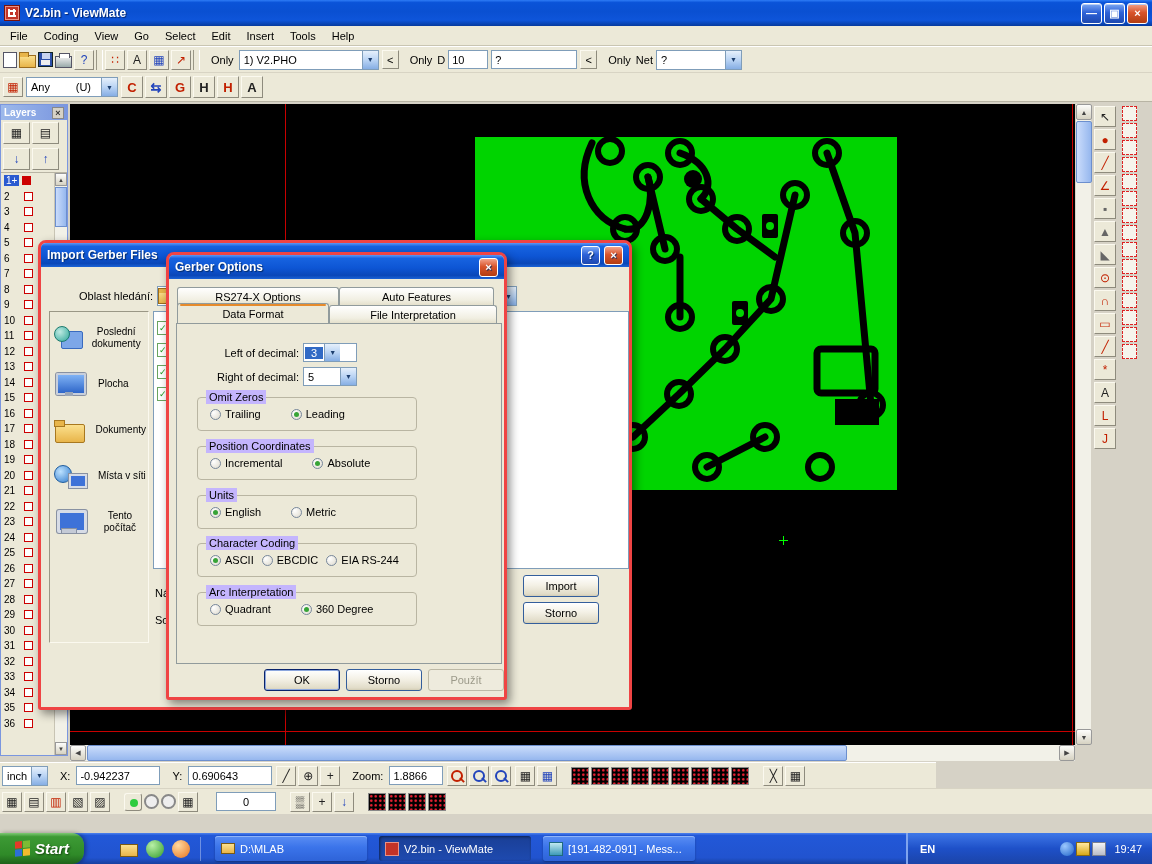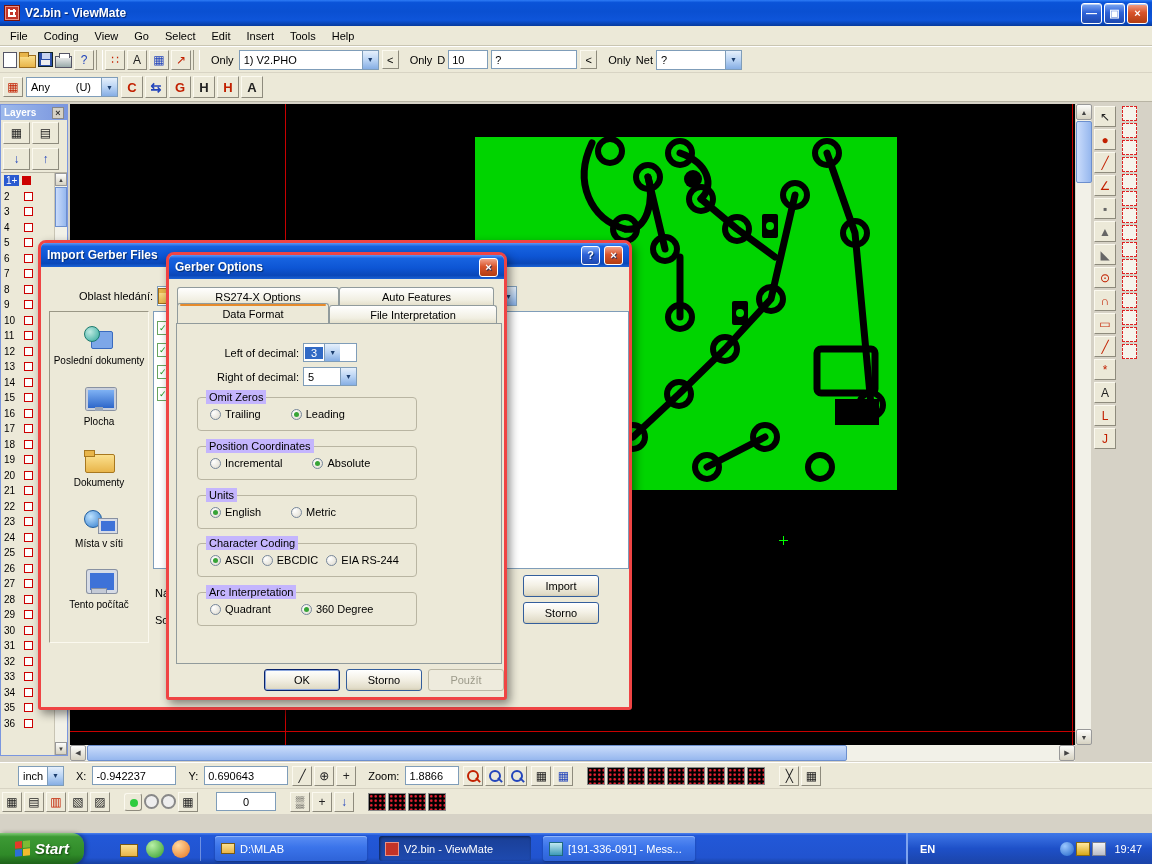--- a/index.html
+++ b/index.html
@@ -109,21 +109,21 @@
 
 
 #importDlg{left:38px;top:240px;width:594px;height:470px;z-index:10}
 #importDlg .lookin-label{position:absolute;left:34px;top:47px;width:78px;text-align:right}
 #importDlg .lookin-combo{position:absolute;left:116px;top:43px;width:360px}
 #importDlg .filelist{position:absolute;left:112px;top:68px;width:476px;height:258px;background:#fff;border:1px solid #7F9DB9}
 #importDlg .minifiles{position:absolute;left:116px;top:78px;display:flex;flex-direction:column;gap:8px}
 .mini-file{width:12px;height:14px;background:#fff;border:1px solid #69A45E;position:relative}
 .mini-file::after{content:"✓";position:absolute;left:1px;top:1px;font-size:9px;color:#1F9A1F}
 #importDlg .places{position:absolute;left:8px;top:68px;width:100px;height:332px;background:#ECE9D8;border:1px solid;border-color:#9A9786 #FBF9EF #FBF9EF #9A9786;display:flex;flex-direction:column;align-items:center;padding-top:12px;gap:18px;overflow:hidden}
-.place{display:flex;flex-direction:column;align-items:center;gap:3px;width:94px}
+.place{display:flex;flex-direction:row;align-items:center;gap:12px;width:94px}
 .plab{font-size:10px;text-align:center;line-height:1.2}
 .pic{width:34px;height:28px;position:relative}
 .pic-recent::before{content:"";position:absolute;left:9px;top:7px;width:20px;height:16px;background:#7DA7E8;border:1px solid #3A6BBF;border-radius:2px}
 .pic-recent::after{content:"";position:absolute;left:2px;top:2px;width:14px;height:14px;border-radius:50%;background:radial-gradient(circle at 35% 35%,#BFEAE2,#2FA89A);border:1px solid #1C7A6E}
 .pic-desktop::before{content:"";position:absolute;left:4px;top:3px;width:26px;height:18px;background:linear-gradient(#7FB2F4,#2E66C9);border:2px solid #C8CFDC;border-radius:2px;box-shadow:0 0 0 1px #8891A2}
 .pic-desktop::after{content:"";position:absolute;left:13px;top:22px;width:8px;height:4px;background:#9AA6B8}
 .pic-documents::before{content:"";position:absolute;left:3px;top:8px;width:28px;height:17px;background:linear-gradient(#FBE08E,#E8B54A);border:1px solid #A8781F;border-radius:2px}
 .pic-documents::after{content:"";position:absolute;left:2px;top:4px;width:9px;height:5px;background:#E8B54A;border:1px solid #A8781F}
 .pic-computer::before{content:"";position:absolute;left:5px;top:2px;width:24px;height:17px;background:#3E72D8;border:3px solid #D7DCE6;border-radius:2px;box-shadow:0 0 0 1px #8891A2}
 .pic-computer::after{content:"";position:absolute;left:10px;top:21px;width:14px;height:4px;background:#C4CAD6;box-shadow:0 0 0 1px #8891A2}
@@ -155,21 +155,21 @@
 .grp.dense .radio-row{gap:8px}
 .radio-opt{display:flex;align-items:center;gap:4px;white-space:nowrap}
 .radio{width:11px;height:11px;border-radius:50%;background:radial-gradient(circle at 30% 30%,#fff,#DDD9CC);border:1px solid #77879B;position:relative;flex:none}
 .radio.on::after{content:"";position:absolute;left:2px;top:2px;width:5px;height:5px;border-radius:50%;background:#37A437}
 #gerberDlg .btn{position:absolute;width:76px;height:22px}
 #okBtn{left:95px;top:414px}
 #cancelBtn{left:177px;top:414px}
 #applyBtn{left:259px;top:414px}
 
 
-#status1{position:absolute;left:0;top:762px;width:1152px;height:26px;background:#ECE9D8;border-top:1px solid #fff;display:flex;align-items:center;gap:4px;padding:0 18px;z-index:4}
+#status1{position:absolute;left:0;top:762px;width:936px;height:26px;background:#ECE9D8;border-top:1px solid #fff;display:flex;align-items:center;gap:4px;padding:0 2px;z-index:4}
 #status2{position:absolute;left:0;top:788px;width:1152px;height:26px;background:#ECE9D8;border-top:1px solid #D8D4C4;display:flex;align-items:center;gap:4px;padding:0 2px;z-index:4}
 #gapstrip{position:absolute;left:0;top:814px;width:1152px;height:19px;background:#D6D2C6;z-index:4}
 
 
 #taskbar{position:absolute;left:0;top:833px;width:1152px;height:31px;background:linear-gradient(180deg,#4E83EE 0%,#2258D8 8%,#2153CF 80%,#17409F 100%);display:flex;align-items:center;z-index:50}
 #startBtn{width:84px;height:31px;border-radius:0 12px 12px 0;background:linear-gradient(180deg,#7FC975 0%,#3D9A35 12%,#2F8A28 70%,#1E621A 100%);display:flex;align-items:center;justify-content:center;gap:5px;color:#fff;font-weight:bold;font-style:italic;font-size:15px;text-shadow:1px 1px 2px #14430F;box-shadow:2px 0 4px rgba(0,0,0,.35);flex:none}
 .flag{width:15px;height:15px;display:grid;grid-template-columns:7px 7px;grid-template-rows:7px 7px;gap:1px;transform:skewY(-6deg)}
 .flag i{display:block}
 .flag i:nth-child(1){background:#E33B28}.flag i:nth-child(2){background:#7DBB34}
 .flag i:nth-child(3){background:#2D6FD6}.flag i:nth-child(4){background:#F2BB2E}
@@ -785,21 +785,21 @@
         <div class="taskbtn">
           <span class="tic tic-folder"></span>
           <span class="tlab">D:\MLAB</span>
         </div>
         <div class="taskbtn active">
           <span class="tic tic-viewmate"></span>
           <span class="tlab">V2.bin - ViewMate</span>
         </div>
         <div class="taskbtn">
           <span class="tic tic-message"></span>
-          <span class="tlab">[191-336-091] - Mess...</span>
+          <span class="tlab">[191-482-091] - Mess...</span>
         </div>
       </div>
     <div id="tray">
       <span class="lang">EN</span>
       <span class="spacer"></span>
       <span class="strip">
           <span class="trayic tray-blue"></span>
           <span class="trayic tray-yellow"></span>
           <span class="trayic tray-gray"></span>
         </span>

